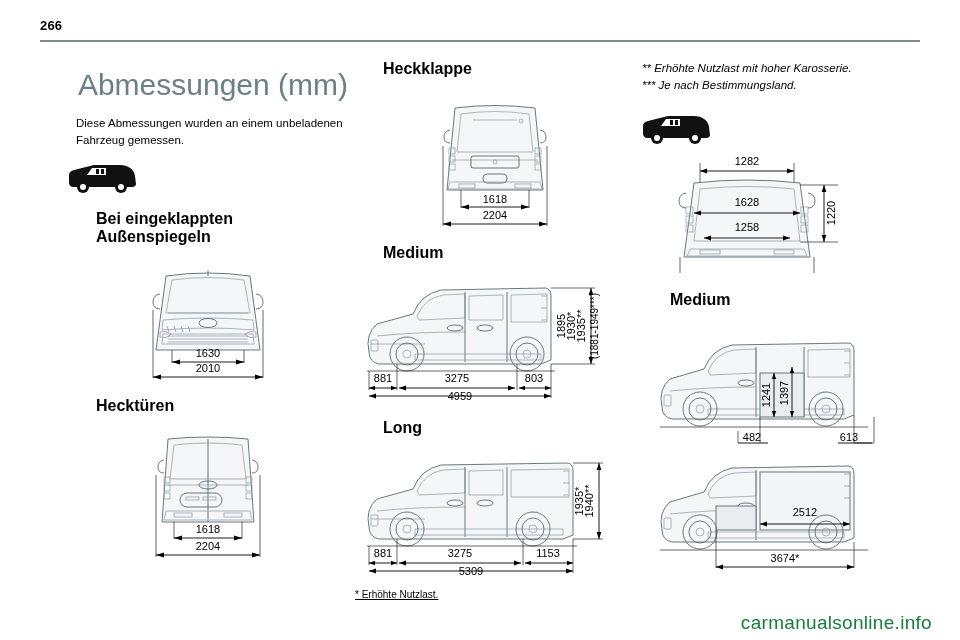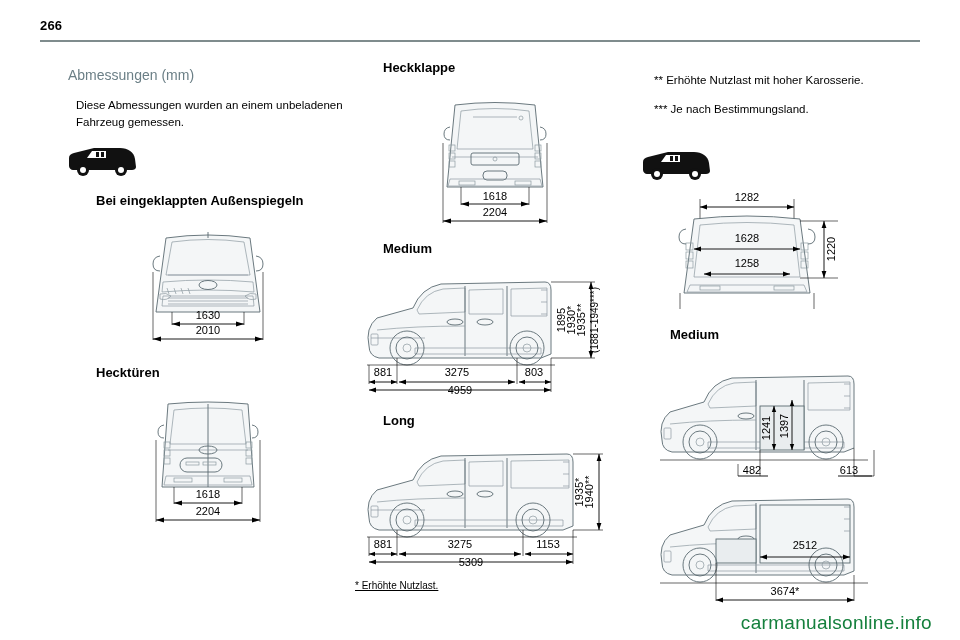--- a/index.html
+++ b/index.html
@@ -20,26 +20,26 @@
     background:#7f8c8d;
   }
 
   
   .col{position:absolute;top:60px;width:280px;}
   .col-left{left:68px;}
   .col-mid{left:355px;}
   .col-right{left:642px;width:300px;}
 
   .doc-title{
-    font-size:14px;font-weight:normal;color:#6b7f86;
-    margin:8px 0 14px 0;line-height:1.1;
+    font-size:30px;font-weight:normal;color:#6b7f86;
+    margin:8px 0 14px 0;line-height:1.1;text-align:right;
   }
   .body-text{font-size:11.5px;line-height:1.45;margin:0 0 14px 8px;}
-  .section-title{font-size:13px;font-weight:bold;margin:0 0 8px 0;padding-left:28px;}
-  .note-line{font-size:11.5px;line-height:1.5;margin:12px;}
+  .section-title{font-size:16px;font-weight:bold;margin:0 0 8px 0;padding-left:28px;}
+  .note-line{font-size:11.5px;line-height:1.5;margin:0;font-style:italic;}
   .footnote{font-size:10px;margin:4px 0 0 0;text-decoration:underline;}
 
   
   .van-icon{display:block;}
 
   
   .figure{position:relative;margin:12px auto;}
   .fig-svg{display:block;}
 
   
@@ -111,21 +111,21 @@
         <path fill="#000" d="M104 104 l8 -2.6 l0 5.2 Z"></path>
         <path fill="#000" d="M176 104 l-8 -2.6 l0 5.2 Z"></path>
 
         <text class="dim-text" x="140" y="114" text-anchor="middle">2010</text>
         <path class="dimline" d="M85 119 L195 119"></path>
         <path fill="#000" d="M85 119 l8 -2.6 l0 5.2 Z"></path>
         <path fill="#000" d="M195 119 l-8 -2.6 l0 5.2 Z"></path>
       </svg>
     </div>
 
-    <div class="section-title" style="margin-top:20px">Hecktüren</div>
+    <div class="section-title" style="margin-top:14px">Hecktüren</div>
 
     <div class="figure">
       <svg class="fig-svg" width="280" height="135" viewBox="0 0 280 135">
         <path class="veh-fill" d="M100 12 Q140 8 180 12 L186 95 L94 95 Z"></path>
         <path class="veh-line-lt" d="M106 18 Q140 14 174 18 L178 52 L102 52 Z"></path>
         <path class="veh-line" d="M140 12 L140 95"></path>
         <path class="veh-line-lt" d="M100 58 L180 58"></path>
         <ellipse class="veh-line" cx="140" cy="58" rx="9" ry="4"></ellipse>
         <rect class="veh-line" x="112" y="66" width="42" height="14" rx="7"></rect>
         <rect class="veh-line-lt" x="118" y="70" width="13" height="3"></rect>

